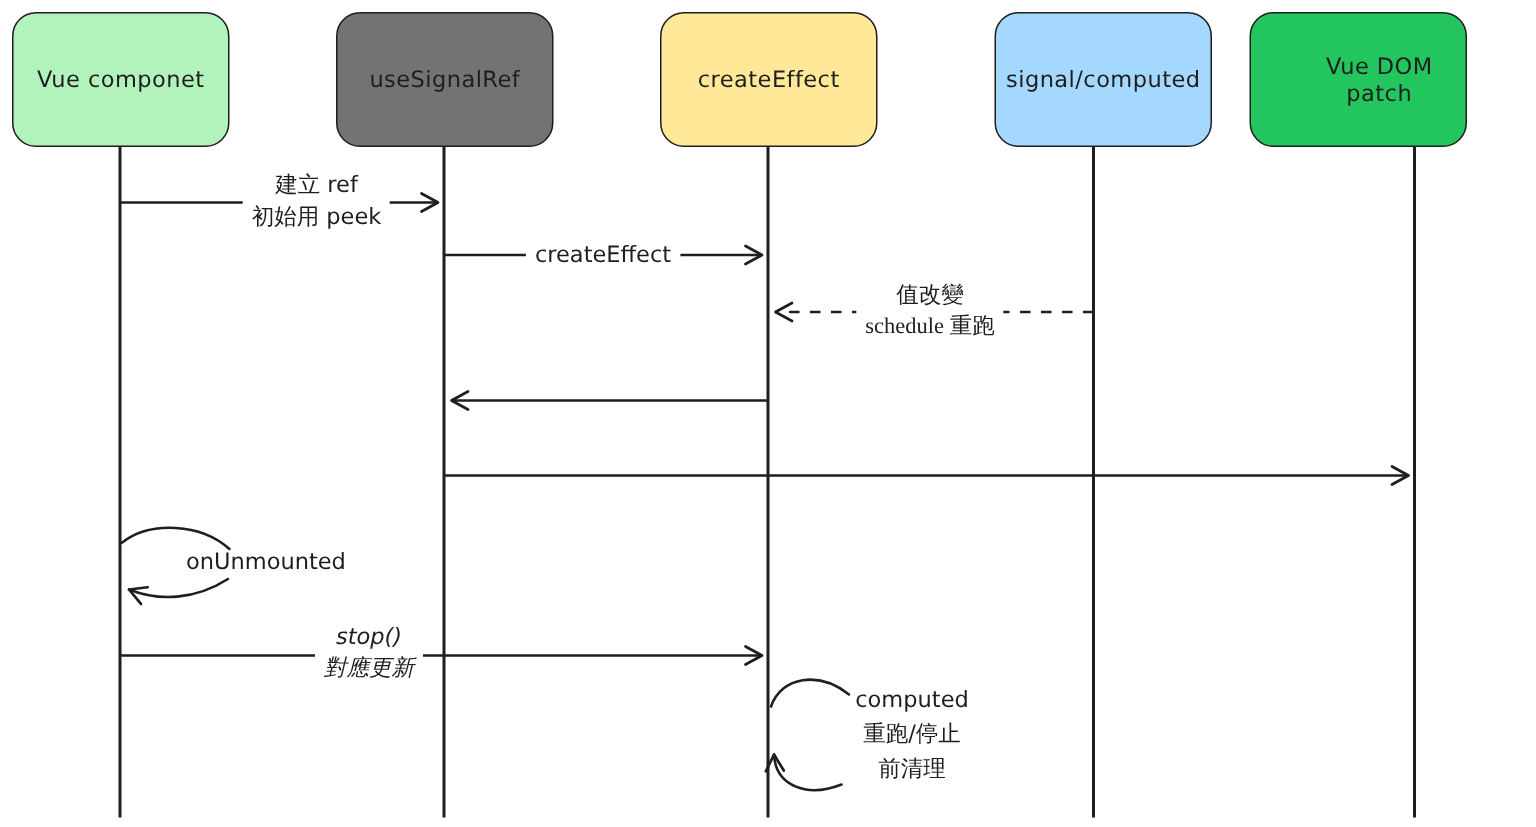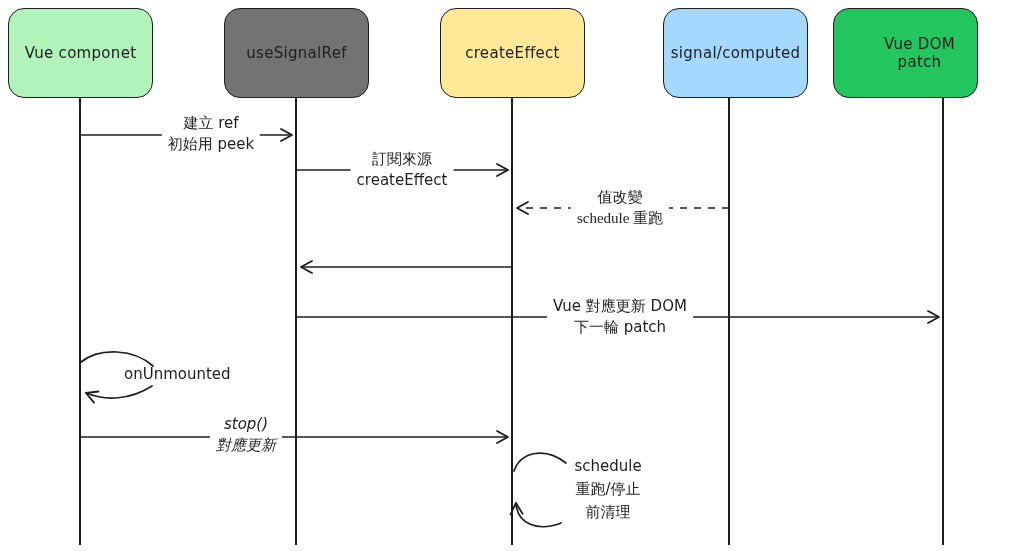--- a/index.html
+++ b/index.html
@@ -63,43 +63,38 @@
   <div class="pbox" style="left: 440px; background-color: rgb(255, 233, 153);">createEffect</div>
   <div class="pbox" style="left: 663px; background-color: rgb(165, 216, 255);">signal/computed</div>
   <div class="pbox" style="left: 833px; background-color: #22c55e; padding-left: 28px;">Vue DOM patch</div>
 
   <div class="msg bg" style="left:185px; top:134px;margin-left:26px;">
     <span>建立 ref</span>
     <span>初始用 peek</span>
   </div>
 
   <div class="msg bg" style="left:402px; top:170px;">
-    <span>訂閱來源</span>
     <span>createEffect</span>
   </div>
 
   <div class="msg bg" style="left:620px; top:208px;font-family:Liberation Serif, serif;">
     <span>值改變</span>
     <span>schedule 重跑</span>
   </div>
 
 
-  <div class="msg bg" style="left:620px; top:317px;">
-    <span>Vue 對應更新 DOM</span>
-    <span>下一輪 patch</span>
-  </div>
 
   <div class="selflabel" style="left:104px; top:363px;margin-left:20px;">
     <span>onUnmounted</span>
   </div>
 
   <div class="msg bg" style="left:246px; top:435px;font-style:italic;">
     <span>stop()</span>
     <span>對應更新</span>
   </div>
 
   <div class="selflabel center" style="left:608px; top:455px;">
-    <span style="display:block;">schedule</span>
+    <span style="display:block;">computed</span>
     <span style="display:block;">重跑/停止</span>
     <span style="display:block;">前清理</span>
   </div>
 
 </div>
 
 </body></html>

